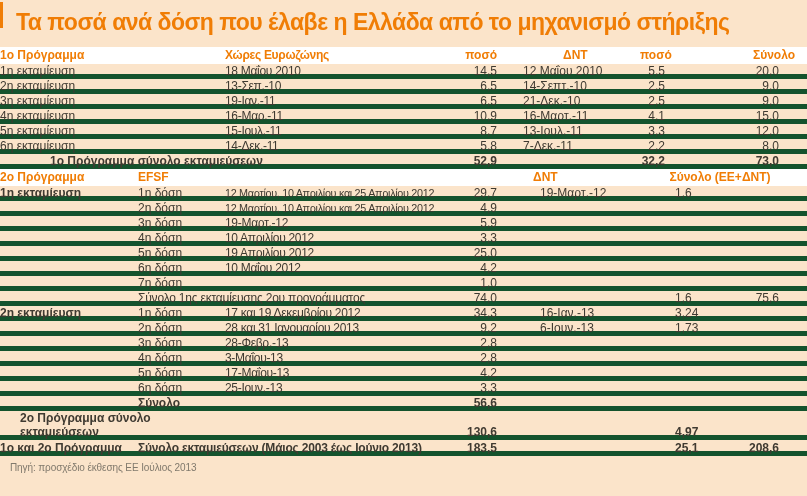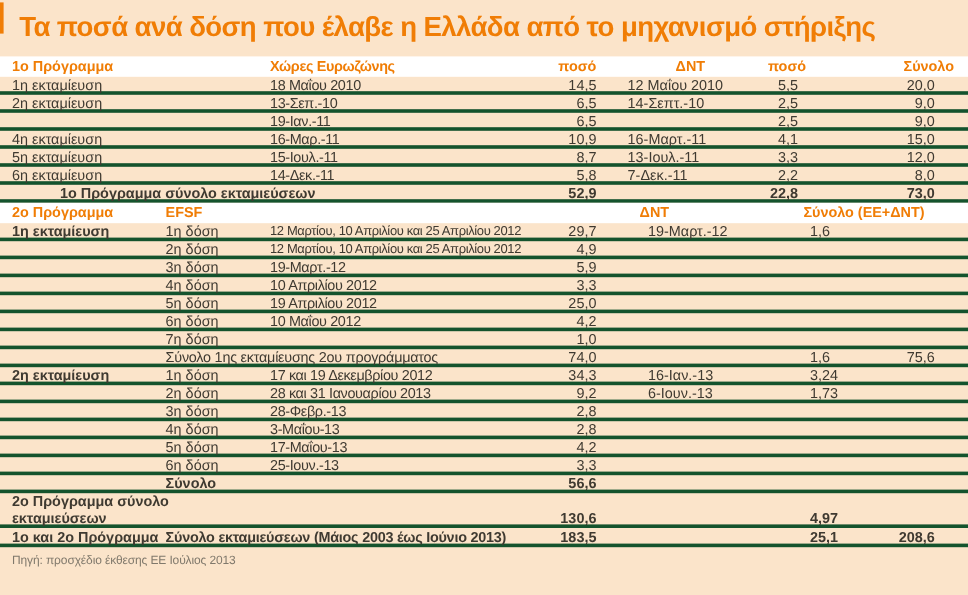--- a/index.html
+++ b/index.html
@@ -12,45 +12,45 @@
   .titlebar { position:relative; height:47px; }
   .accent-bar { position:absolute; left:0; top:2px; width:3px; height:26px; background:#f07d05; }
   .page-title {
     padding:9px 0 0 16px; font-size:23px; line-height:27px; font-weight:bold;
     color:#f07d05; letter-spacing:-0.5px; white-space:nowrap;
   }
   .row {
     display:grid;
     grid-template-columns:130px 92px 223px 52px 26px 117px 60px 107px;
     height:15px; line-height:15px; align-items:center;
-    border-bottom:3px solid #14532d;
+    border-bottom:5px solid #14532d;
   }
   .row span { white-space:nowrap; }
   .hdr { height:17px; line-height:17px; background:#ffffff; border-bottom:none;
          color:#f07d05; font-weight:bold; }
-  .a  { grid-column:1; padding-left:10px; }
+  .a  { grid-column:1; }
   .b  { grid-column:2; padding-left:8px; }
   .c  { grid-column:3; padding-left:3px; letter-spacing:-0.3px; }
   .d  { grid-column:4; text-align:right; }
   .f  { grid-column:6; }
   .g  { grid-column:7; }
   .h  { grid-column:8; text-align:right; padding-right:28px; }
   .hh { padding-right:12px; }
   .ab3{ grid-column:1/4; padding-left:10px;margin-left:40px; }
   .bc { grid-column:2/4; padding-left:8px; letter-spacing:-0.2px; }
   .gh { grid-column:7/9; text-align:center; padding-right:7px; }
   .gr { text-align:right; padding-right:35px; }
   .gl { padding-left:35px; }
   .f2 { padding-left:17px; }
   .fh1{ padding-left:40px; }
   .fh2{ padding-left:10px; }
   .bold { font-weight:bold; }
   .sm { font-size:10.8px; }
   .tall { height:29px; align-items:end; line-height:14px; }
-  .tall .a { grid-column:1/4; max-width:150px; white-space:normal; }
+  .tall .a { grid-column:1/4; max-width:150px; white-space:normal;margin-left:20px; }
   .grand { height:16px; line-height:16px; }
   .source-note { padding:6px 0 0 10px; font-size:10px; color:#80796c; letter-spacing:-0.1px; }
 </style>
 </head>
 <body>
 
 <div class="titlebar">
   <div class="accent-bar"></div>
   <div class="page-title">Τα ποσά ανά δόση που έλαβε η Ελλάδα από το μηχανισμό στήριξης</div>
 </div>
@@ -74,22 +74,24 @@
 </div>
 <div class="row">
   <span class="a">2η εκταμίευση</span>
   <span class="c">13-Σεπ.-10</span>
   <span class="d">6,5</span>
   <span class="f">14-Σεπτ.-10</span>
   <span class="g gr">2,5</span>
   <span class="h">9,0</span>
 </div>
 <div class="row">
+  <span class="a">3η εκταμίευση</span>
   <span class="c">19-Ιαν.-11</span>
   <span class="d">6,5</span>
+  <span class="f">21-Δεκ.-10</span>
   <span class="g gr">2,5</span>
   <span class="h">9,0</span>
 </div>
 <div class="row">
   <span class="a">4η  εκταμίευση</span>
   <span class="c">16-Μαρ.-11</span>
   <span class="d">10,9</span>
   <span class="f">16-Μαρτ.-11</span>
   <span class="g gr">4,1</span>
   <span class="h">15,0</span>
@@ -107,21 +109,21 @@
   <span class="c">14-Δεκ.-11</span>
   <span class="d">5,8</span>
   <span class="f">7-Δεκ.-11</span>
   <span class="g gr">2,2</span>
   <span class="h">8,0</span>
 </div>
 
 <div class="row bold">
   <span class="ab3">1ο Πρόγραμμα σύνολο εκταμιεύσεων</span>
   <span class="d">52,9</span>
-  <span class="g gr">22,8</span>
+  <span class="g gr">32,2</span>
   <span class="h">73,0</span>
 </div>
 
 <div class="row hdr">
   <span class="a">2ο Πρόγραμμα</span>
   <span class="b">EFSF</span>
   <span class="f fh2">ΔΝΤ</span>
   <span class="gh">Σύνολο (ΕΕ+ΔΝΤ)</span>
 </div>
 

